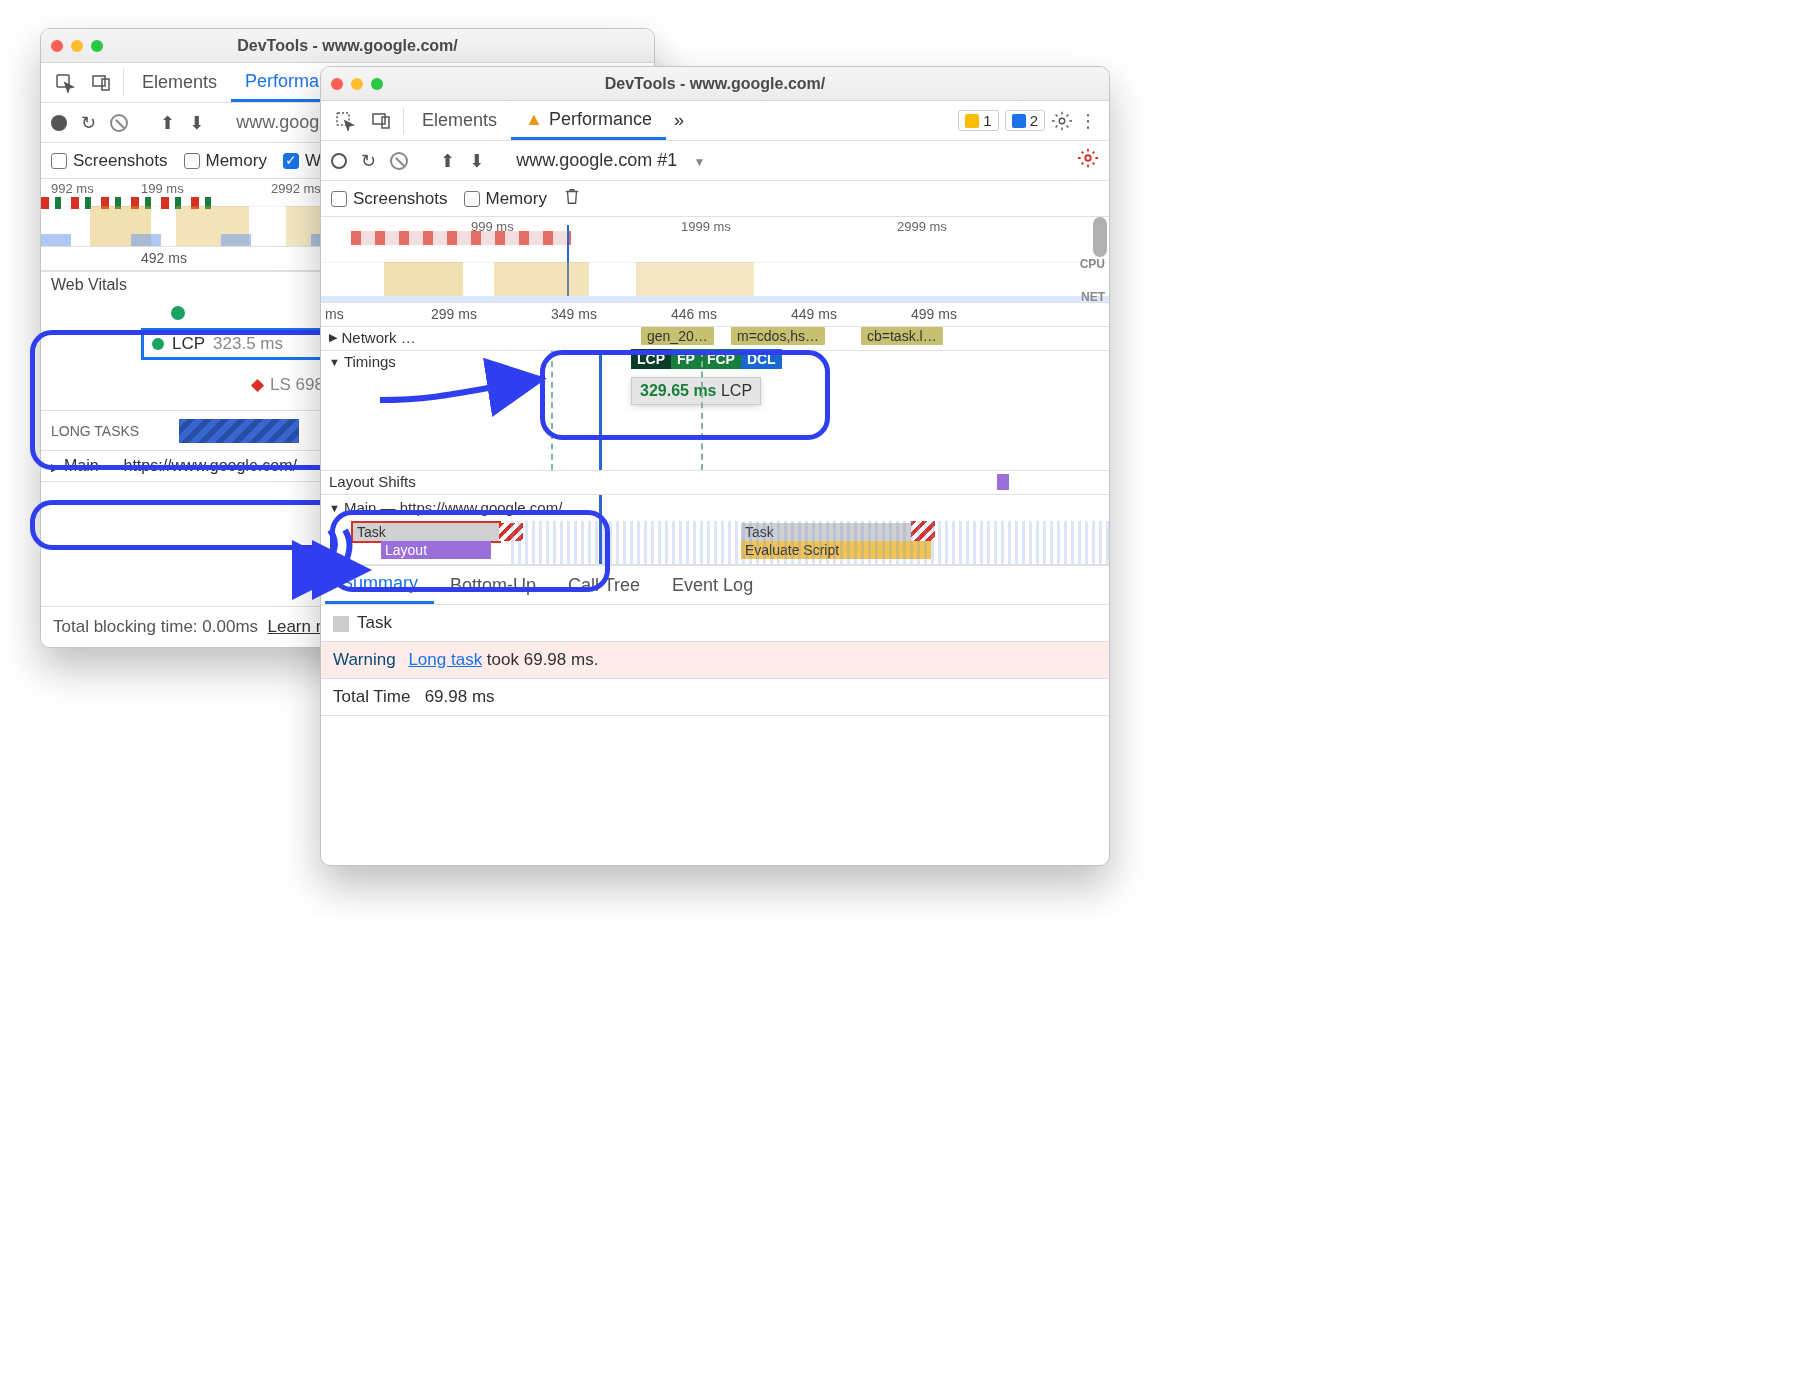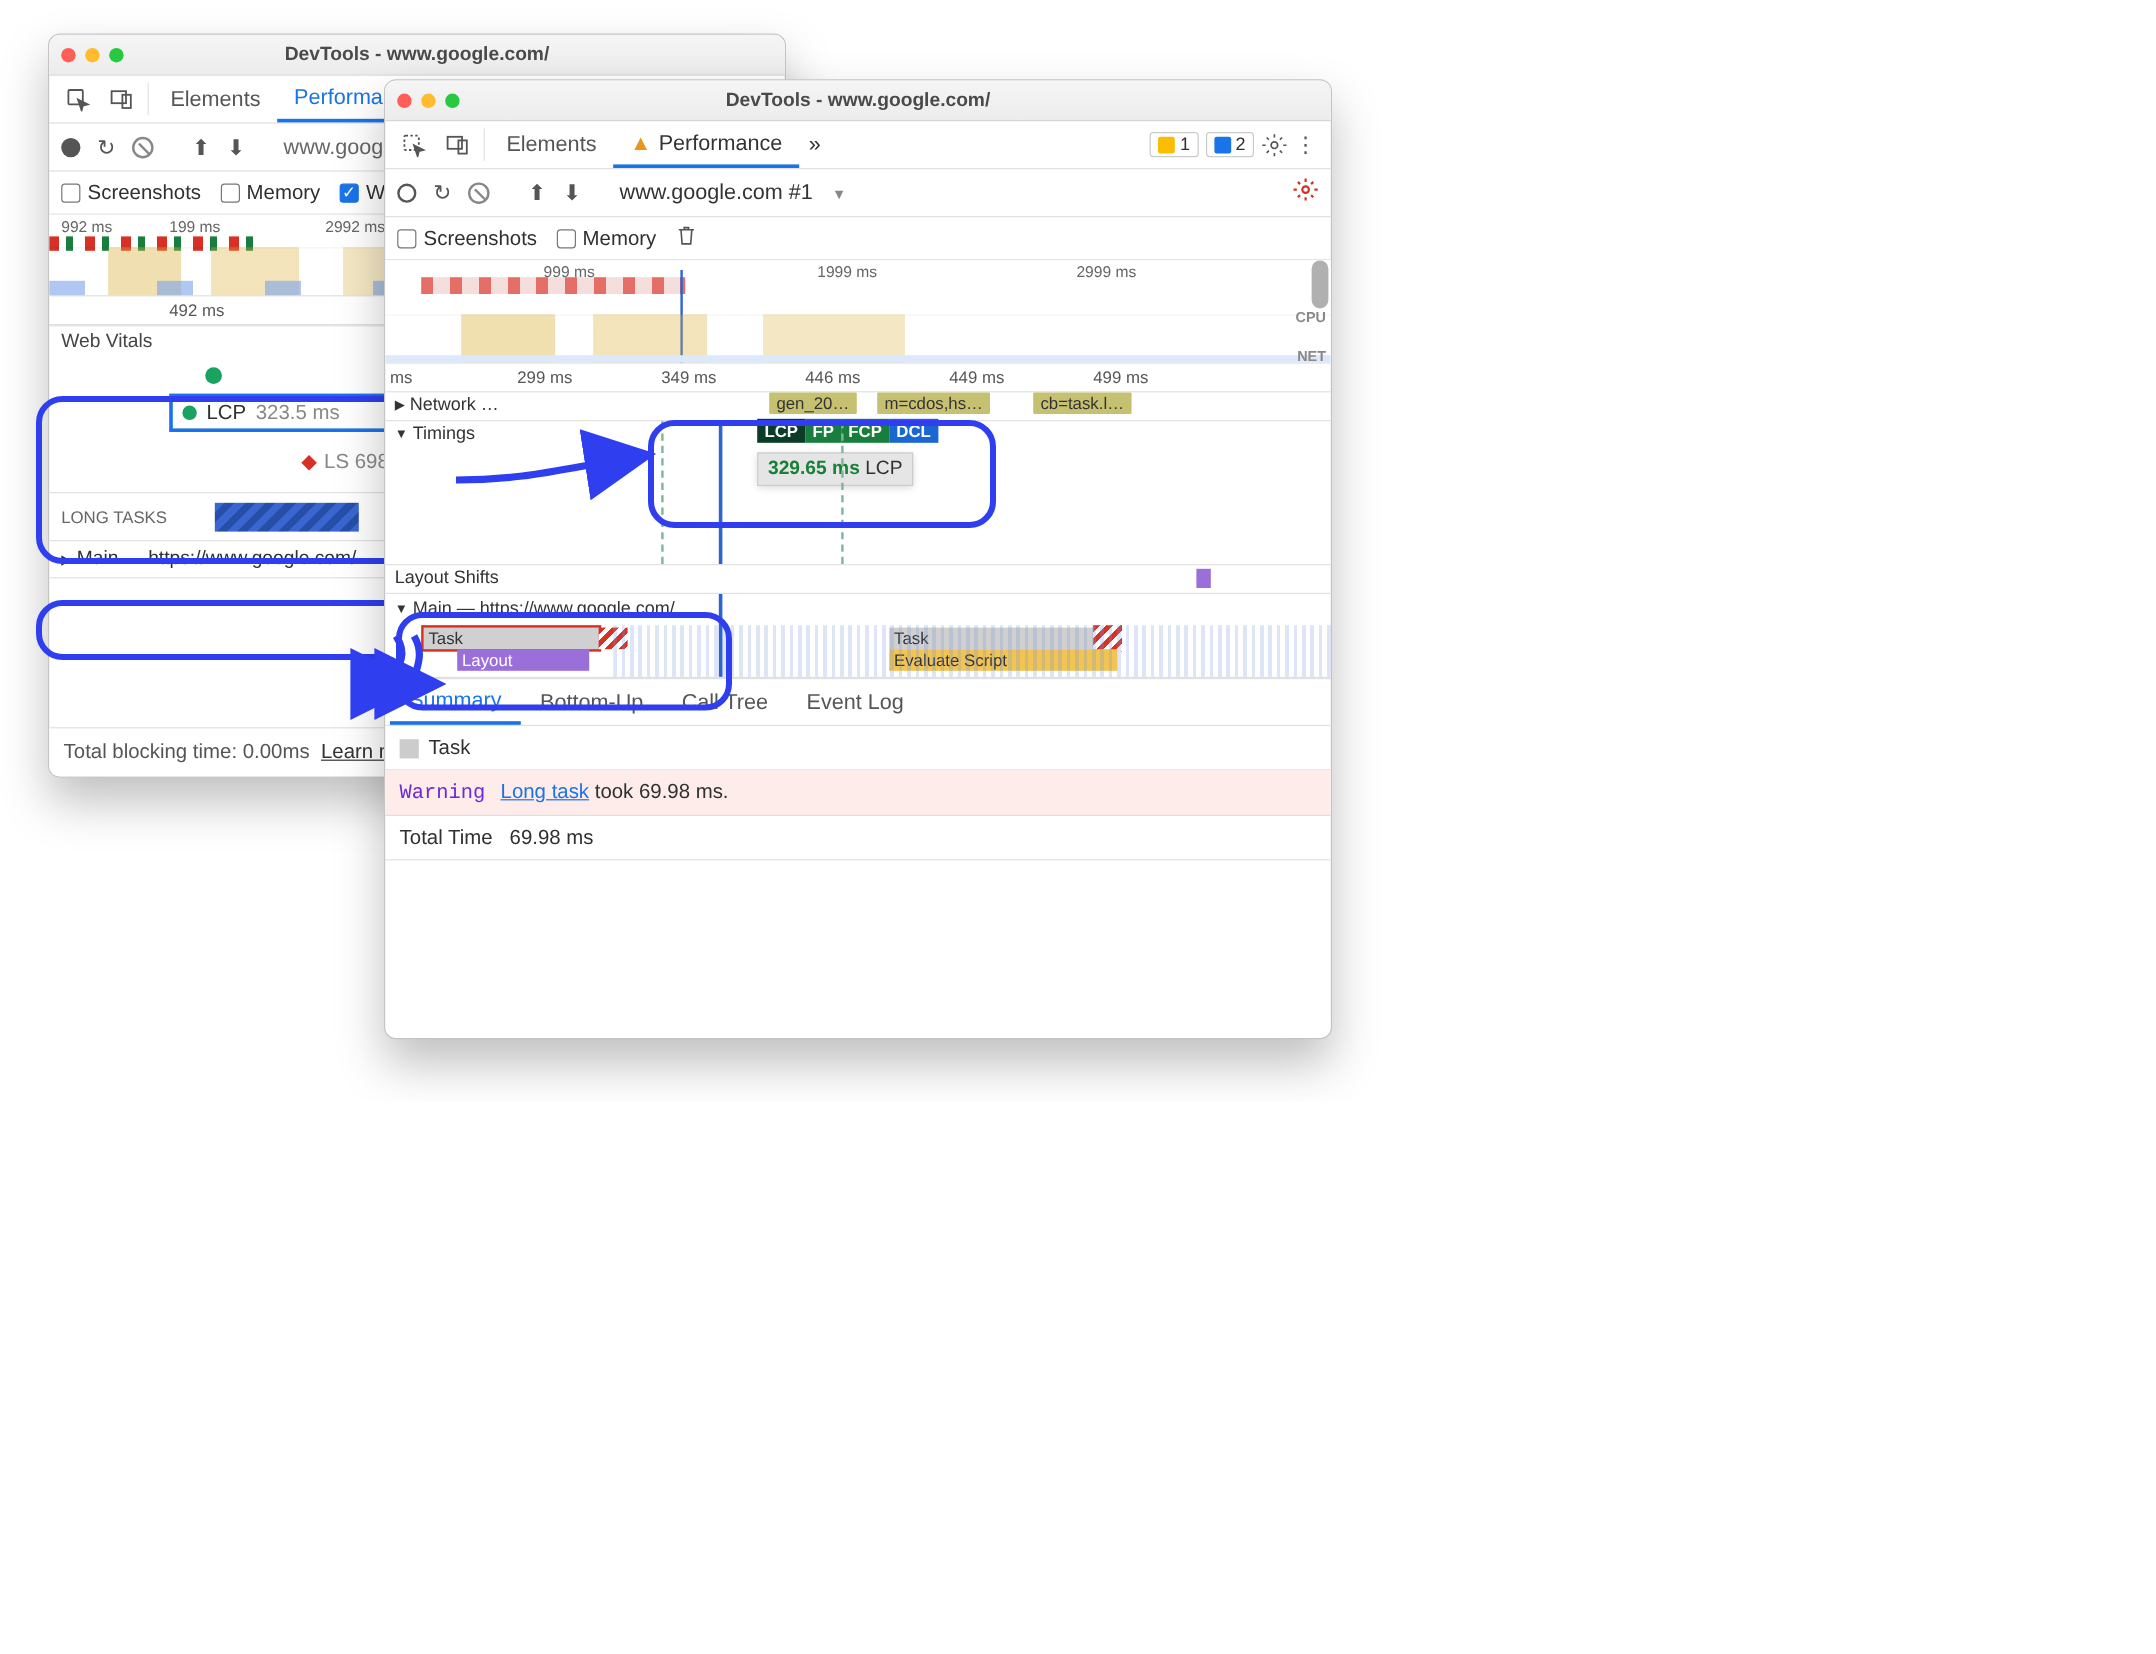--- a/index.html
+++ b/index.html
@@ -161,21 +161,21 @@
 
   .bottom-tabs{
     height:40px;border-top:1px solid var(--tab-border);border-bottom:1px solid var(--tab-border);
     display:flex;align-items:stretch;padding-left:4px;
   }
   .btab{padding:0 16px;display:flex;align-items:center;color:#555;text-align:right;}
   .btab.active{color:var(--blue);border-bottom:3px solid var(--blue);}
 
   .panel-row{padding:8px 12px;border-bottom:1px solid var(--tab-border);font-size:17px;}
   .panel-row.warn{background:#fdecea;}
-  .panel-row.warn .lbl{color:#6d28d9;margin-right:8px;font-family:Liberation Mono, monospace;}
+  .panel-row.warn .lbl{color:#0c4a6e;margin-right:8px;}
   .panel-row.warn a{color:var(--blue);text-decoration:underline;}
   .swatch{vertical-align:middle;display:inline-block;width:16px;height:16px;background:#ccc;margin-right:8px;}
   .footer{
     background:#fff;padding:10px 12px;color:#555;border-top:1px solid var(--tab-border);font-size:17px;
   }
   .footer a{color:#333;text-decoration:underline;}
 
   
   .wv-section{border-top:1px solid var(--tab-border);border-bottom:1px solid var(--tab-border);padding:4px 10px;}
   .wv-title{font-size:16px;color:#444;}
@@ -365,21 +365,21 @@
     <label><span class="chk"></span><span>Screenshots</span></label>
     <label><span class="chk"></span><span>Memory</span></label>
     <span>
       <svg width="18" height="18" viewBox="0 0 20 20" stroke="#555" fill="none" stroke-width="1.5">
           <path d="M3 5h14M8 5V3h4v2M5 5l1 13h8l1-13"></path>
         </svg>
     </span>
   </div>
 
   <div class="overview" style="height:86px;">
-    <span class="tick-label" style="left:132px">999 ms</span>
+    <span class="tick-label" style="left:150px">999 ms</span>
     <span class="tick-label" style="left:360px">1999 ms</span>
     <span class="tick-label" style="left:576px">2999 ms</span>
     <div style="position:absolute;left:30px;top:14px;width:220px;height:14px;background:repeating-linear-gradient(90deg,#d93025 0 10px,#efcfcf 10px 24px);opacity:.7"></div>
     <div style="position:absolute;left:246px;top:8px;bottom:0;width:2px;background:#2b66cf;"></div>
     <div class="ov-wave"></div>
     <span class="cpu-net" style="top:40px;">CPU</span>
     <div class="net-bar"></div>
     <span class="cpu-net" style="bottom:-2px;">NET</span>
   </div>
 

